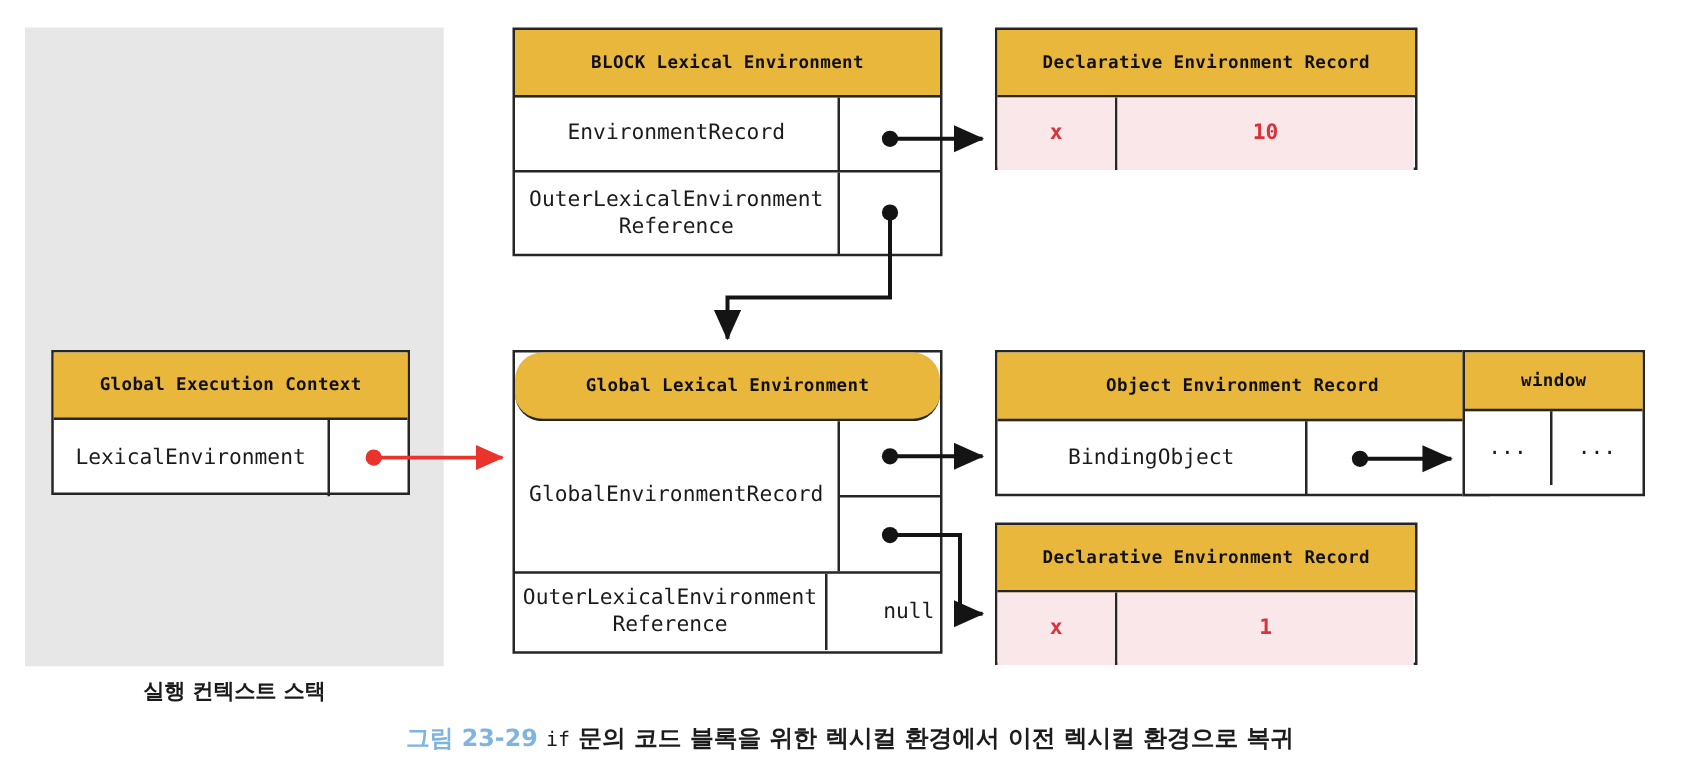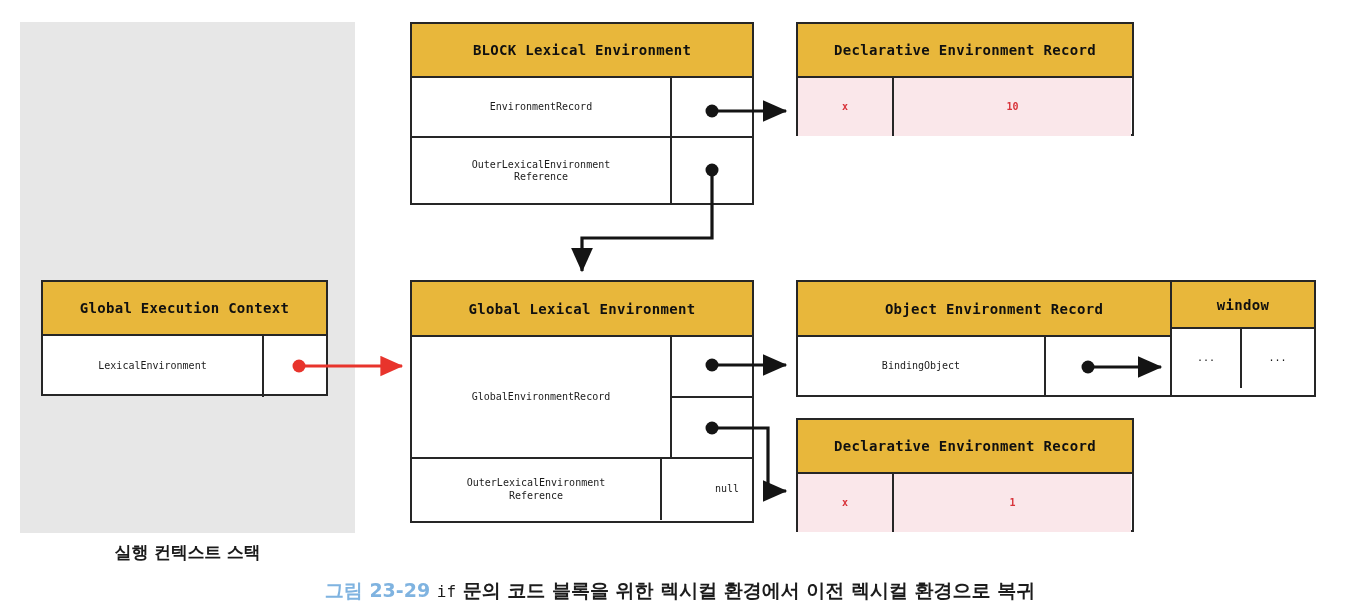--- a/index.html
+++ b/index.html
@@ -62,21 +62,21 @@
     width: 100%;
     border-bottom: 2px solid #262626;
   }
   .row.last { border-bottom: none; }
   .cell {
     box-sizing: border-box;
     display: flex;
     align-items: center;
     justify-content: center;
     font-family: "DejaVu Sans Mono", monospace;
-    font-size: 10px;
+    font-size: 17px;
     color: #1b1b1b;
     text-align: center;
     line-height: 1.25;
     position: relative;
     white-space: pre-line;
   }
   .cell.div-r { border-right: 2px solid #262626; }
   .cell.pink { background: #fae7ea; }
   .cell.pink-red {
     color: #d8333a;
@@ -160,21 +160,21 @@
 
   <div class="box" style="left:41px; top:280px; width:287px; height:116px;">
     <div class="hdr" style="height:54px;">Global Execution Context</div>
     <div class="row last" style="height:60.5px;">
       <div class="cell div-r" style="width:221px;">LexicalEnvironment</div>
       <div class="cell" style="width:61px;"></div>
     </div>
   </div>
 
   <div class="box" style="left:410px; top:280px; width:344px; height:243px;">
-    <div class="hdr" style="height:55px;">Global Lexical Environment</div>
+    <div class="hdr" style="height:55px;border-radius:22px;">Global Lexical Environment</div>
     <div class="row" style="height:122px;">
       <div class="cell div-r" style="width:260px;">GlobalEnvironmentRecord</div>
       <div class="subcol" style="width:79.5px;">
         <div class="subcell div-b"></div>
         <div class="subcell"></div>
       </div>
     </div>
     <div class="row last" style="height:61px;">
       <div class="cell div-r" style="width:260px;">OuterLexicalEnvironment
 Reference</div>

